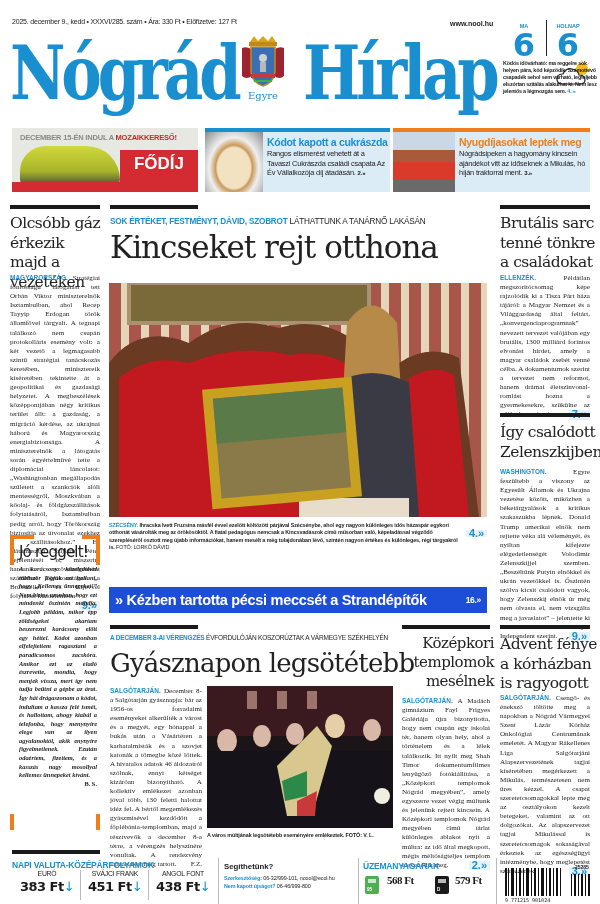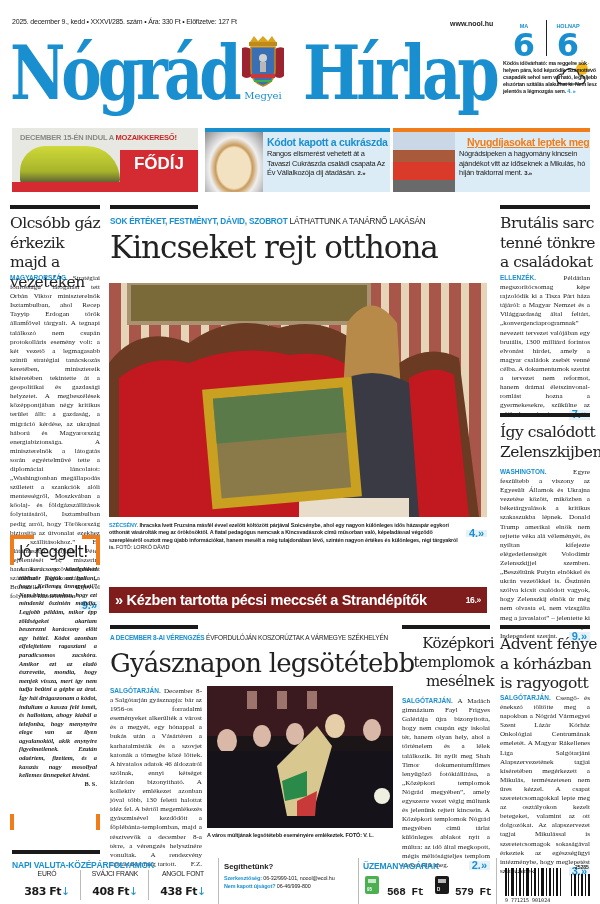--- a/index.html
+++ b/index.html
@@ -49,21 +49,21 @@
   #jo-text { position: absolute; left: 9px; top: 30px; width: 78px; font-family: "Liberation Serif", serif; font-style: italic; font-weight: bold; font-size: 6.4px; line-height: 8.6px; text-align: justify; color: #222; }
 
   
   #c-rule { left: 110px; top: 205px; width: 88px; }
   #c-kicker { left: 110px; top: 217px; font-size: 8.2px; font-weight: bold; letter-spacing: -0.2px; }
   #c-kicker .rest { color: #222; font-weight: normal; }
   #c-head { left: 110px; top: 227px; font-size: 31px; line-height: 40px; letter-spacing: -1px; }
   #c-photo { left: 109px; top: 283px; width: 378px; height: 234px; overflow: hidden; background: repeating-linear-gradient(90deg,#a8564a 0 12px,#e5d4b8 12px 20px); }
   #c-caption { left: 109px; top: 522px; width: 378px; font-size: 5.4px; line-height: 7.4px; font-weight: bold; color: #222; letter-spacing: -0.1px; }
   #c-caption .loc { color: #1a8fd0; }
-  #green-bar { left: 109px; top: 587px; width: 378px; height: 26px; background: #7f1d1d; color: #fff; font-size: 14.5px; font-weight: bold; line-height: 26px; padding-left: 6px; letter-spacing: -0.3px; }
+  #green-bar { left: 109px; top: 587px; width: 378px; height: 26px; background: #1d4ed8; color: #fff; font-size: 14.5px; font-weight: bold; line-height: 26px; padding-left: 6px; letter-spacing: -0.3px; }
   #green-bar .ref { position: absolute; right: 6px; top: 0; font-size: 8.5px; }
 
   #g-rule { left: 110px; top: 625px; width: 88px; }
   #g-kicker { left: 110px; top: 634px; font-size: 6.5px; font-weight: bold; letter-spacing: -0.2px; }
   #g-kicker .rest { color: #222; font-weight: normal; }
   #g-head { left: 110px; top: 646px; font-size: 26px; line-height: 34px; letter-spacing: -0.8px; }
   #g-body { left: 110px; top: 686px; width: 92px; }
   #g-photo { left: 207px; top: 686px; width: 186px; height: 142px; overflow: hidden; background: #1b1517; }
   #g-caption { left: 207px; top: 832px; font-size: 5.4px; font-weight: bold; letter-spacing: -0.1px; }
 
@@ -78,54 +78,54 @@
   #r2-head { left: 500px; top: 423px; width: 100px; font-size: 15.5px; line-height: 19.5px; }
   #r2-body { left: 500px; top: 467px; width: 90px; }
   #r3-head { left: 500px; top: 635px; width: 100px; font-size: 15.5px; line-height: 19.5px; }
   #r3-body { left: 500px; top: 693px; width: 90px; }
 
   
   #b-rule { left: 12px; top: 850px; width: 88px; }
   #fx-title { left: 12px; top: 860px; font-size: 8.5px; font-weight: bold; color: #1a8fd0; letter-spacing: -0.2px; }
   .fx-cell { top: 870px; width: 70px; text-align: center; }
   .fx-cell .lab { font-size: 6.8px; letter-spacing: -0.2px; }
-  .fx-cell .val { font-size: 11px; font-weight: 900; font-family: "DejaVu Sans", sans-serif; letter-spacing: -0.5px; margin-top: 8px; }
+  .fx-cell .val { font-size: 13px; font-weight: 900; font-family: "DejaVu Sans", sans-serif; letter-spacing: -0.5px; margin-top: 2px; }
   .fx-cell .arrow { color: #1a8fd0; font-weight: normal; }
   .fx-sep { top: 870px; width: 1px; height: 30px; background: #bbb; }
   #help-box { left: 218px; top: 858px; width: 140px; height: 46px; border-left: 1px solid #bbb; padding-left: 5px; }
   #help-title { font-size: 7.8px; font-weight: bold; margin-top: 4px; }
   .help-line { font-size: 5.4px; margin-top: 4px; letter-spacing: -0.1px; }
   .help-line b { color: #1a8fd0; }
   #fuel-box { left: 358px; top: 858px; width: 138px; height: 46px; border-left: 1px solid #bbb; padding-left: 4px; }
   #fuel-title { font-size: 8.5px; font-weight: bold; color: #1a8fd0; margin-top: 3px; letter-spacing: -0.2px; }
   .pump { position: absolute; top: 18px; width: 14px; height: 18px; border-radius: 2px; }
   .pump .win { position: absolute; left: 3px; top: 3px; width: 8px; height: 4px; background: #fff; opacity: 0.7; }
   .pump .g { position: absolute; left: 2px; bottom: 2px; font-size: 4.5px; color: #fff; font-weight: bold; }
-  .fuel-price { position: absolute; top: 28px; font-size: 11px; font-weight: 900; font-family: Liberation Mono, monospace; letter-spacing: -0.5px; }
+  .fuel-price { position: absolute; top: 16px; font-size: 11px; font-weight: 900; font-family: Liberation Serif, serif; letter-spacing: -0.5px; }
   #barcode-box { left: 496px; top: 858px; width: 104px; height: 46px; border-left: 1px solid #bbb; }
 </style>
 </head>
 <body>
 
 <div class="abs" id="date-line">2025. december 9., kedd • XXXVI/285. szám • Ára: 330 Ft • Előfizetve: 127 Ft</div>
 <div class="abs" id="title-nograd">Nógrád</div>
 <div class="abs" id="crest">
   <svg width="46" height="56" viewBox="0 0 46 56">
     <path d="M10 6 L14 0 L18 5 L23 0 L28 5 L32 0 L36 6 Z" fill="#d9a520"></path>
     <rect x="9" y="6" width="28" height="4" fill="#c08a1a"></rect>
     <path d="M2 12 Q8 10 12 14 L12 40 Q6 44 2 40 Z" fill="#9c2430"></path>
     <path d="M44 12 Q38 10 34 14 L34 40 Q40 44 44 40 Z" fill="#9c2430"></path>
     <path d="M11 11 H35 V34 Q35 46 23 50 Q11 46 11 34 Z" fill="#3a6fb4" stroke="#c08a1a" stroke-width="1.5"></path>
     <circle cx="23" cy="22" r="4" fill="#d0d0d0"></circle>
     <rect x="20" y="26" width="6" height="10" fill="#b8b8b8"></rect>
     <path d="M11 38 H35 V42 H11Z" fill="#c83a3a"></path>
     <path d="M14 44 H32 V46 H14Z" fill="#3cae4a"></path>
   </svg>
 </div>
-<div class="abs" id="megyei">Megyei</div>
+<div class="abs" id="megyei">Egyre</div>
 <div class="abs" id="title-hirlap">Hírlap</div>
 <div class="abs" id="website">www.nool.hu</div>
 
 <div class="abs wx-label" style="left:506px;top:23px;">MA</div>
 <div class="abs wx-num" style="left:506px;top:30px;">6</div>
 <div class="abs" id="wx-sep"></div>
 <div class="abs wx-label" style="left:550px;top:23px;">HOLNAP</div>
 <div class="abs wx-num" style="left:550px;top:30px;">6</div>
 <div class="abs" style="left:556px;top:60px;width:36px;height:26px;">
   <svg width="36" height="26" viewBox="0 0 36 26">
@@ -154,21 +154,21 @@
 <div class="abs teaser" style="left:205px;top:128px;width:185px;">
   <div class="bar" style="background:#1a8fd0;"></div>
   <div class="img" style="background:radial-gradient(ellipse at 50% 60%,#f2e2c2 0 40%,#c99a5a 45%,#efefef 60%,#8a8a8a 100%);"></div>
   <div class="t-title" style="color:#1a8fd0;">Kódot kapott a cukrászda</div>
   <div class="t-body"><span>Rangos elismerést vehetett át a Tavaszi Cukrászda családi csapata Az Év Vállalkozója díj átadásán.</span> <span class="t-ref">2.»</span></div>
 </div>
 
 <div class="abs teaser" style="left:393px;top:128px;width:197px;">
   <div class="bar" style="background:#f07d1a;"></div>
   <div class="img" style="width:62px;background:linear-gradient(180deg,#c9d7e6 0 30%,#a85a3a 30% 50%,#d93a2a 50% 80%,#6a6a6a 80%);"></div>
-  <div class="t-title" style="left:74px;color:#f07d1a;text-decoration:underline;">Nyugdíjasokat leptek meg</div>
+  <div class="t-title" style="left:66px;color:#f07d1a;">Nyugdíjasokat leptek meg</div>
   <div class="t-body" style="left:66px;"><span>Nógrádsipeken a hagyomány kincsein ajándékot vitt az időseknek a Mikulás, hó híján traktorral ment.</span> <span class="t-ref">3.»</span></div>
 </div>
 
 <div class="abs rule" id="l-rule"></div>
 <div class="abs headline" id="l-head">Olcsóbb gáz érkezik majd a vezetéken</div>
 <div class="abs body-text" id="l-body">
   <span class="loc">MAGYARORSZÁG.</span> <span>Stratégiai fontosságú látogatást tett Orbán Viktor miniszterelnök Isztambulban, ahol Recep Tayyip Erdogan török államfővel tárgyalt. A tegnapi találkozó nem csupán protokolláris esemény volt: a két vezető a legmagasabb szintű stratégiai tanácskozás keretében, minisztereik kíséretében tekintette át a geopolitikai és gazdasági helyzetet. A megbeszélések középpontjában négy kritikus terület állt: a gazdaság, a migráció kérdése, az ukrajnai háború és Magyarország energiabiztonsága. A miniszterelnök a látogatás során egyértelművé tette a diplomáciai láncolatot: „Washingtonban megállapodás született a szankciók alóli mentességről, Moszkvában a kőolaj- és földgázszállítások folytatásáról, Isztambulban pedig arról, hogy Törökország biztosítja az útvonalat ezekhez a szállításokhoz.” Ez alátámasztja Szijjártó Péter bejelentését is, miszerint harcunk szövetségesként számíthat Törökországra „a Brüsszellel és Kijevvel folytatott küzdelemben”.</span>
   <span class="pageref">9.»</span>
 </div>
 
@@ -276,21 +276,21 @@
 
 <div class="abs rule" id="b-rule"></div>
 <div class="abs" id="fx-title">NAPI VALUTA-KÖZÉPÁRFOLYAMOK</div>
 <div class="abs fx-cell" style="left:12px;">
   <div class="lab">EURÓ</div>
   <div class="val"><span>383 Ft</span><span class="arrow">↓</span></div>
 </div>
 <div class="abs fx-sep" style="left:80px;"></div>
 <div class="abs fx-cell" style="left:80px;">
   <div class="lab">SVÁJCI FRANK</div>
-  <div class="val"><span>408 Ft</span><span class="arrow">↓</span></div>
+  <div class="val"><span>451 Ft</span><span class="arrow">↓</span></div>
 </div>
 <div class="abs fx-sep" style="left:148px;"></div>
 <div class="abs fx-cell" style="left:148px;text-align:center;">
   <div class="lab">ANGOL FONT</div>
   <div class="val"><span>438 Ft</span><span class="arrow">↓</span></div>
 </div>
 
 <div class="abs" id="help-box">
   <div id="help-title">Segíthetünk?</div>
   <div class="help-line"><b>Szerkesztőség:</b><span> 06-32/999-101, noool@ecol.hu</span></div>

